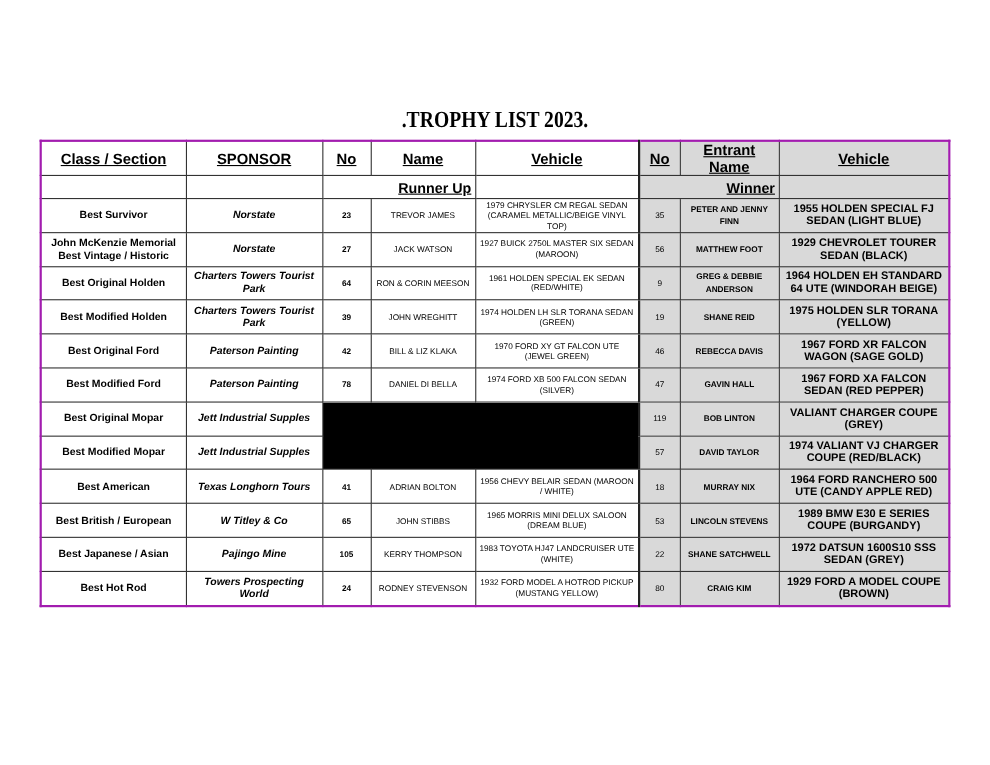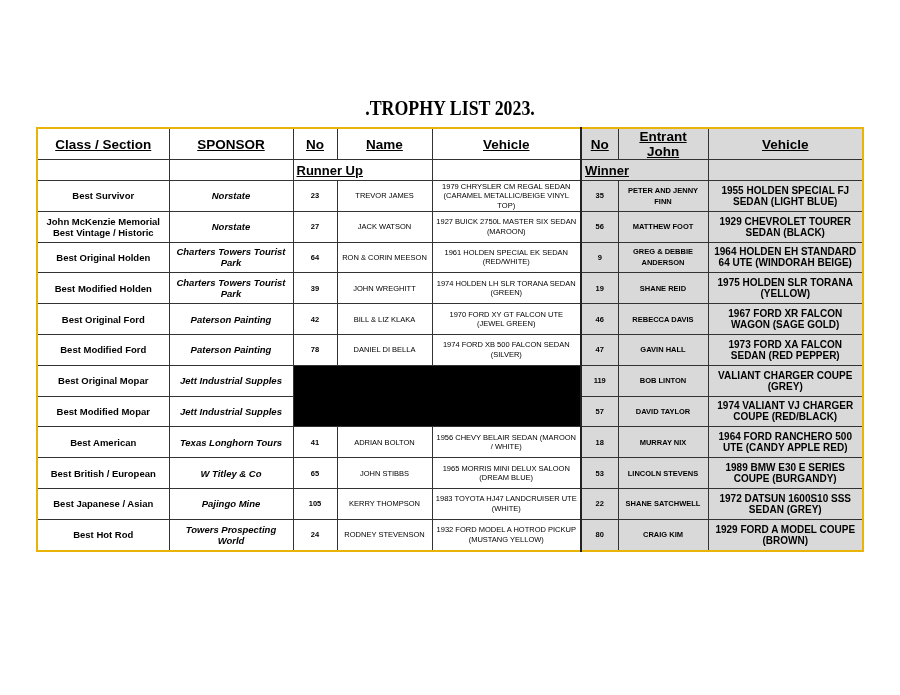--- a/index.html
+++ b/index.html
@@ -10,32 +10,32 @@
     letter-spacing: 0px; transform: scaleX(0.85); transform-origin: center;
   }
   table.trophy {
     position: absolute; left: 36px; top: 127px; width: 826px;
     border-collapse: collapse; table-layout: fixed;
   }
   table.trophy td, table.trophy th {
     border: 1px solid #333; text-align: center; vertical-align: middle;
     padding: 0 3px; overflow: hidden;
   }
-  table.trophy { border: 2px solid #eab308; }
+  table.trophy { border: 2px solid #a21caf; }
   tr.hdr th { height: 21px; font-size: 13.5px; font-weight: bold; text-decoration: underline; }
-  tr.sub td { height: 20px; font-size: 13px; font-weight: bold; text-align: left; }
+  tr.sub td { height: 20px; font-size: 13px; font-weight: bold; text-align: right; }
   tr.sub td span { text-decoration: underline; }
   tr.row td { height: 29.8px; line-height: 11px; }
   .cls { font-size: 9.5px; font-weight: bold; }
   .spn { font-size: 9.5px; font-weight: bold; font-style: italic; }
   .no { font-size: 7.5px; font-weight: bold; margin-top: 32px; }
   .nm { font-size: 7.5px; }
   .veh { font-size: 7.5px; line-height: 9.5px !important; margin-top: 41px; }
   .win { background: #d9d9d9; }
-  .wno { font-size: 7.5px; font-weight: bold; }
+  .wno { font-size: 7.5px; font-weight: normal; }
   .wnm { font-size: 7.5px; font-weight: bold; }
   .wveh { font-size: 10px; font-weight: bold; }
   .redacted { background: #000; }
   .sep-left { border-left: 2px solid #222 !important; }
 </style>
 </head>
 <body>
 
 <div class="title">.TROPHY LIST 2023.</div>
 
@@ -51,21 +51,21 @@
     <col style="width:155px">
   </colgroup>
   <thead>
     <tr class="hdr">
       <th>Class / Section</th>
       <th>SPONSOR</th>
       <th>No</th>
       <th>Name</th>
       <th>Vehicle</th>
       <th class="win sep-left">No</th>
-      <th class="win">Entrant John</th>
+      <th class="win">Entrant Name</th>
       <th class="win">Vehicle</th>
     </tr>
     <tr class="sub">
       <td></td>
       <td></td>
       <td colspan="2"><span>Runner Up</span></td>
       <td></td>
       <td colspan="2" class="win sep-left"><span>Winner</span></td>
       <td class="win"></td>
     </tr>
@@ -128,21 +128,21 @@
     </tr>
 
     <tr class="row">
       <td class="cls">Best Modified Ford</td>
       <td class="spn">Paterson Painting</td>
       <td class="no">78</td>
       <td class="nm">DANIEL DI BELLA</td>
       <td class="veh">1974 FORD XB 500 FALCON SEDAN (SILVER)</td>
       <td class="wno win sep-left">47</td>
       <td class="wnm win">GAVIN HALL</td>
-      <td class="wveh win">1973 FORD XA FALCON SEDAN  (RED PEPPER)</td>
+      <td class="wveh win">1967 FORD XA FALCON SEDAN  (RED PEPPER)</td>
     </tr>
 
     <tr class="row">
       <td class="cls">Best Original Mopar</td>
       <td class="spn">Jett Industrial Supples</td>
       <td colspan="3" rowspan="2" class="redacted"></td>
       <td class="wno win sep-left">119</td>
       <td class="wnm win">BOB LINTON</td>
       <td class="wveh win">VALIANT CHARGER COUPE  (GREY)</td>
     </tr>

